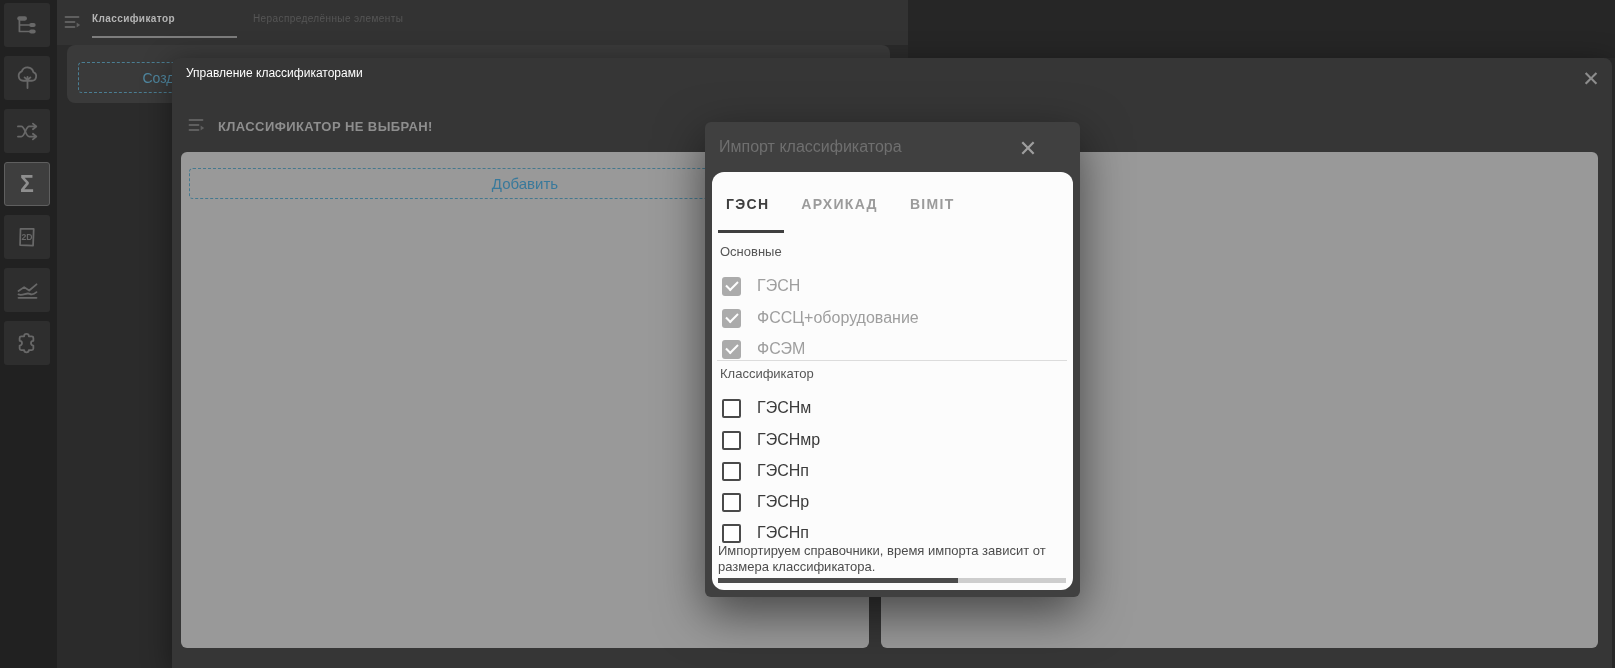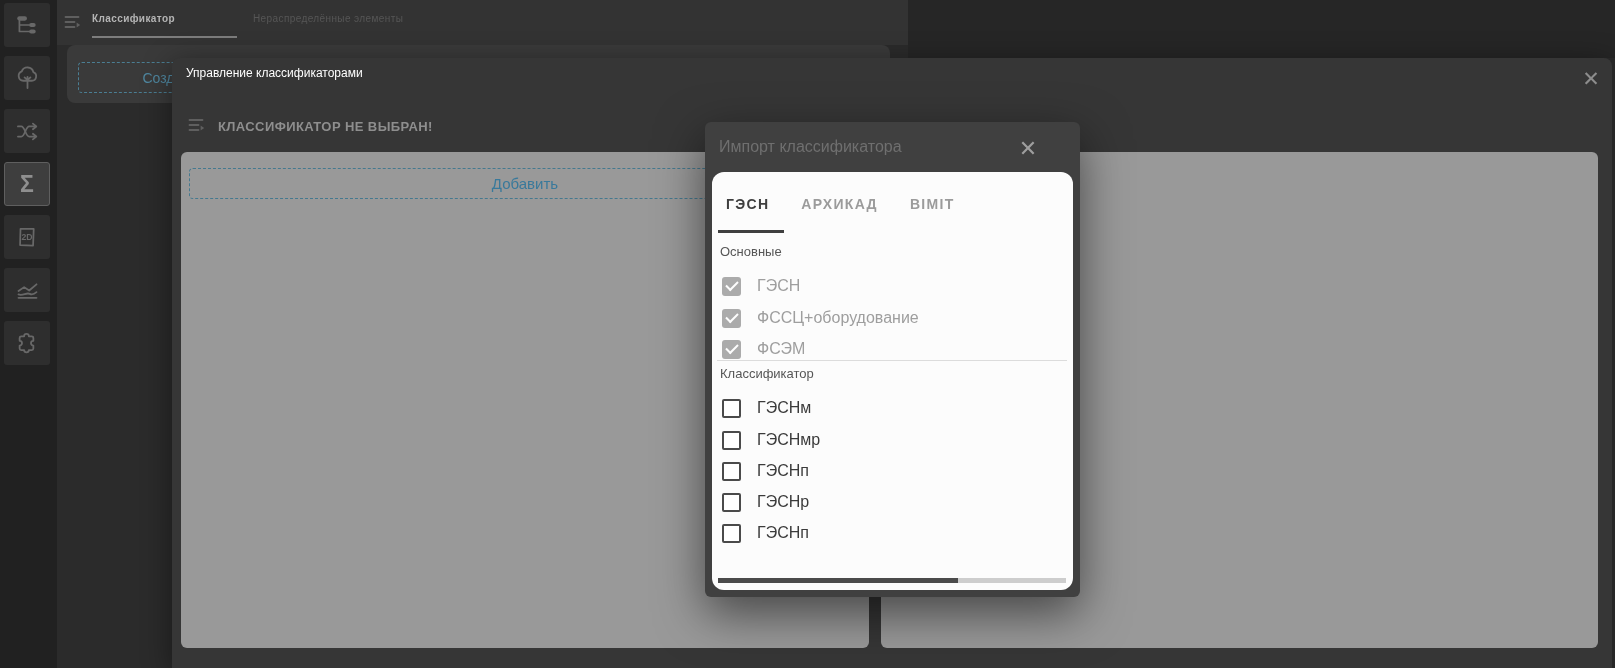--- a/index.html
+++ b/index.html
@@ -215,19 +215,20 @@
       </div>
       <div class="row enabled" style="top:320px">
         <span class="cb unchecked"></span>
         <span class="lbl">ГЭСНр</span>
       </div>
       <div class="row enabled" style="top:351px">
         <span class="cb unchecked"></span>
         <span class="lbl">ГЭСНп</span>
       </div>
 
+      <div class="caption">Импортируем справочники, время импорта зависит от размера классификатора.</div>
       <div class="progress">
         <div class="progress-fill" style="width: 69%;"></div>
       </div>
     </div>
   </div>
 
 </div>
 
 </body></html>

